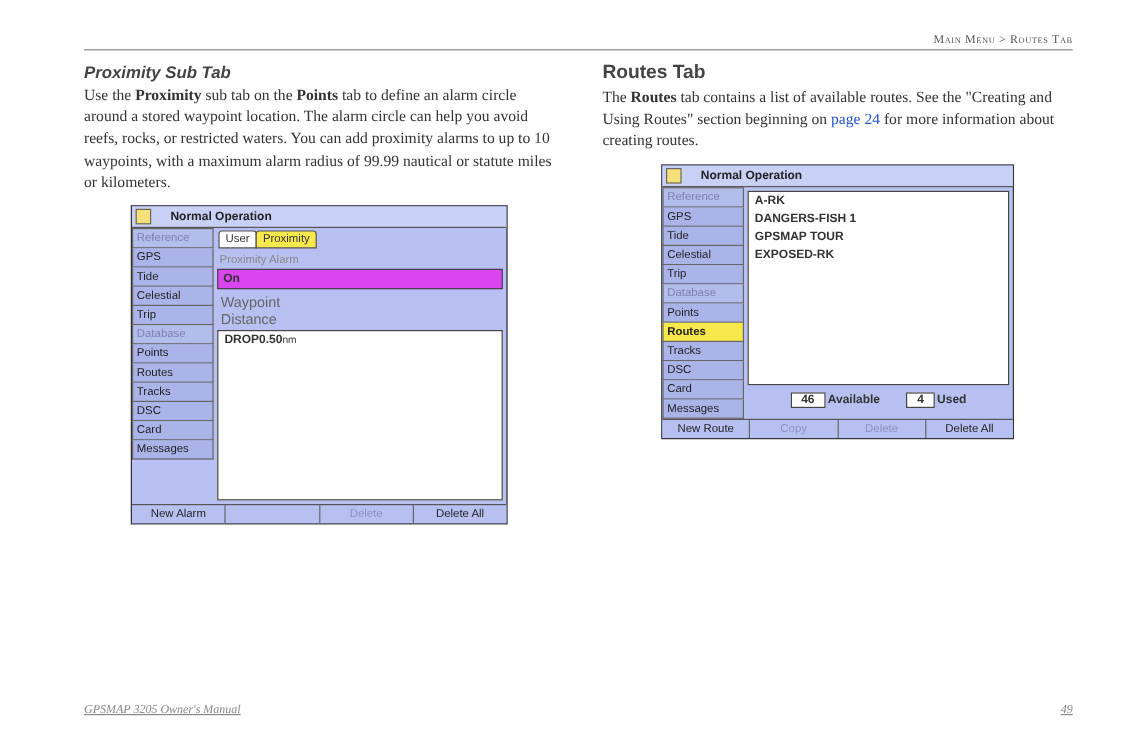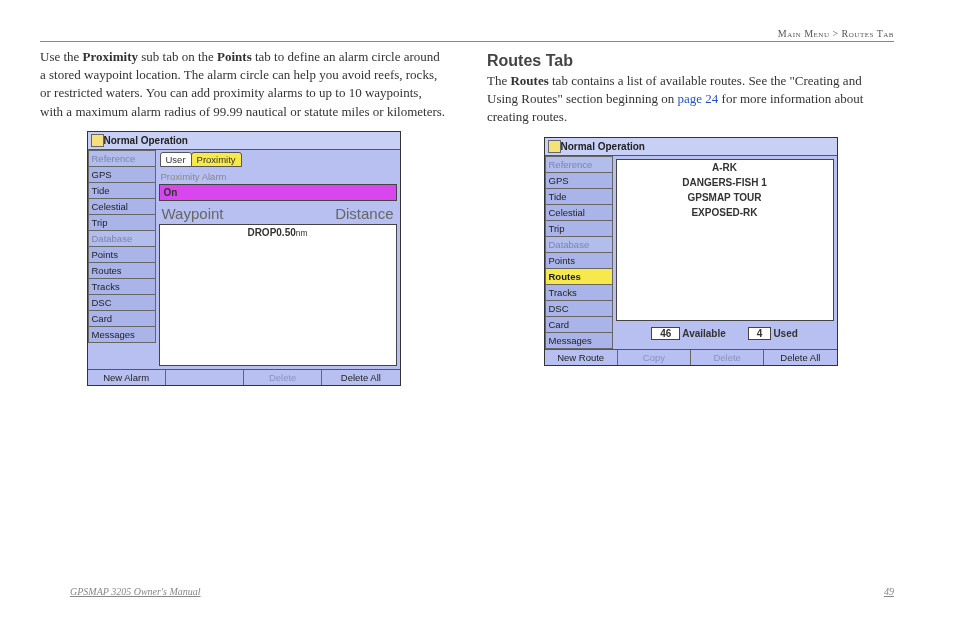--- a/index.html
+++ b/index.html
@@ -6,21 +6,21 @@
     margin: 0;
     padding: 0;
     width: 954px;
     height: 621px;
     font-family: "Times New Roman", Times, serif;
     color: #333;
     background: #fff;
     position: relative;
   }
   .page {
-    padding: 28px 60px 0 40px;
+    padding: 28px 60px 0 70px;
   }
   .breadcrumb {
     text-align: right;
     font-size: 10px;
     font-variant: small-caps;
     letter-spacing: 0.5px;
     color: #555;
     margin-bottom: 2px;
   }
   .hr {
@@ -64,21 +64,21 @@
     background: #b7c0f0;
     border: 1px solid #333;
     font-family: Arial, Helvetica, sans-serif;
     font-size: 10px;
     margin: 6px auto 0 auto;
   }
   .device.small { width: 292px; }
   .title-row {
     display: flex;
     align-items: center;
-    gap: 0;
+    gap: 16px;
     padding: 2px 3px;
     background: #c8d0f5;
     border-bottom: 1px solid #555;
     font-weight: bold;
     color: #222;
   }
   .title-row .ico {
     width: 11px; height: 11px;
     border: 1px solid #666;
     background: #f5e07a;
@@ -136,36 +136,36 @@
   .white-box {
     background: #d946ef;
     border: 1px solid #444;
     margin: 0 3px 2px 3px;
     padding: 2px 4px;
     font-weight: bold;
     font-size: 10px;
   }
   .list-header {
     display: flex;
-    justify-content: space-between;
     padding: 2px 6px;
-    font-size: 15px;
+    font-size: 12px;
     color: #666;
+    flex-direction: column;
   }
   .list-box {
     background: #fff;
     border: 1px solid #444;
     margin: 0 3px 3px 3px;
     min-height: 140px;
     font-size: 10px;
     font-weight: bold;
   }
   .list-box .row {
     display: flex;
-    justify-content: center;
+    justify-content: flex-start;
     padding: 2px 5px;
   }
   .list-box .row span.sub {
     font-size: 8.5px;
     font-weight: normal;
   }
   .status-row {
     display: flex;
     justify-content: center;
     gap: 22px;
@@ -217,20 +217,21 @@
   <div class="breadcrumb">
     <span>Main Menu</span>
     <span>&gt;</span>
     <span>Routes Tab</span>
   </div>
   <hr class="hr">
 
   <div class="columns">
 
     <div class="col">
+      <div class="h-sub">Proximity Sub Tab</div>
       <p class="body">
         <span>Use the </span><b>Proximity</b><span> sub tab on the </span><b>Points</b><span> tab to define an alarm circle around a stored waypoint location. The alarm circle can help you avoid reefs, rocks, or restricted waters. You can add proximity alarms to up to 10 waypoints, with a maximum alarm radius of 99.99 nautical or statute miles or kilometers.</span>
       </p>
 
       <div class="device">
         <div class="title-row">
           <span class="ico"></span>
           <span>Normal Operation</span>
         </div>
         <div class="dev-body">

